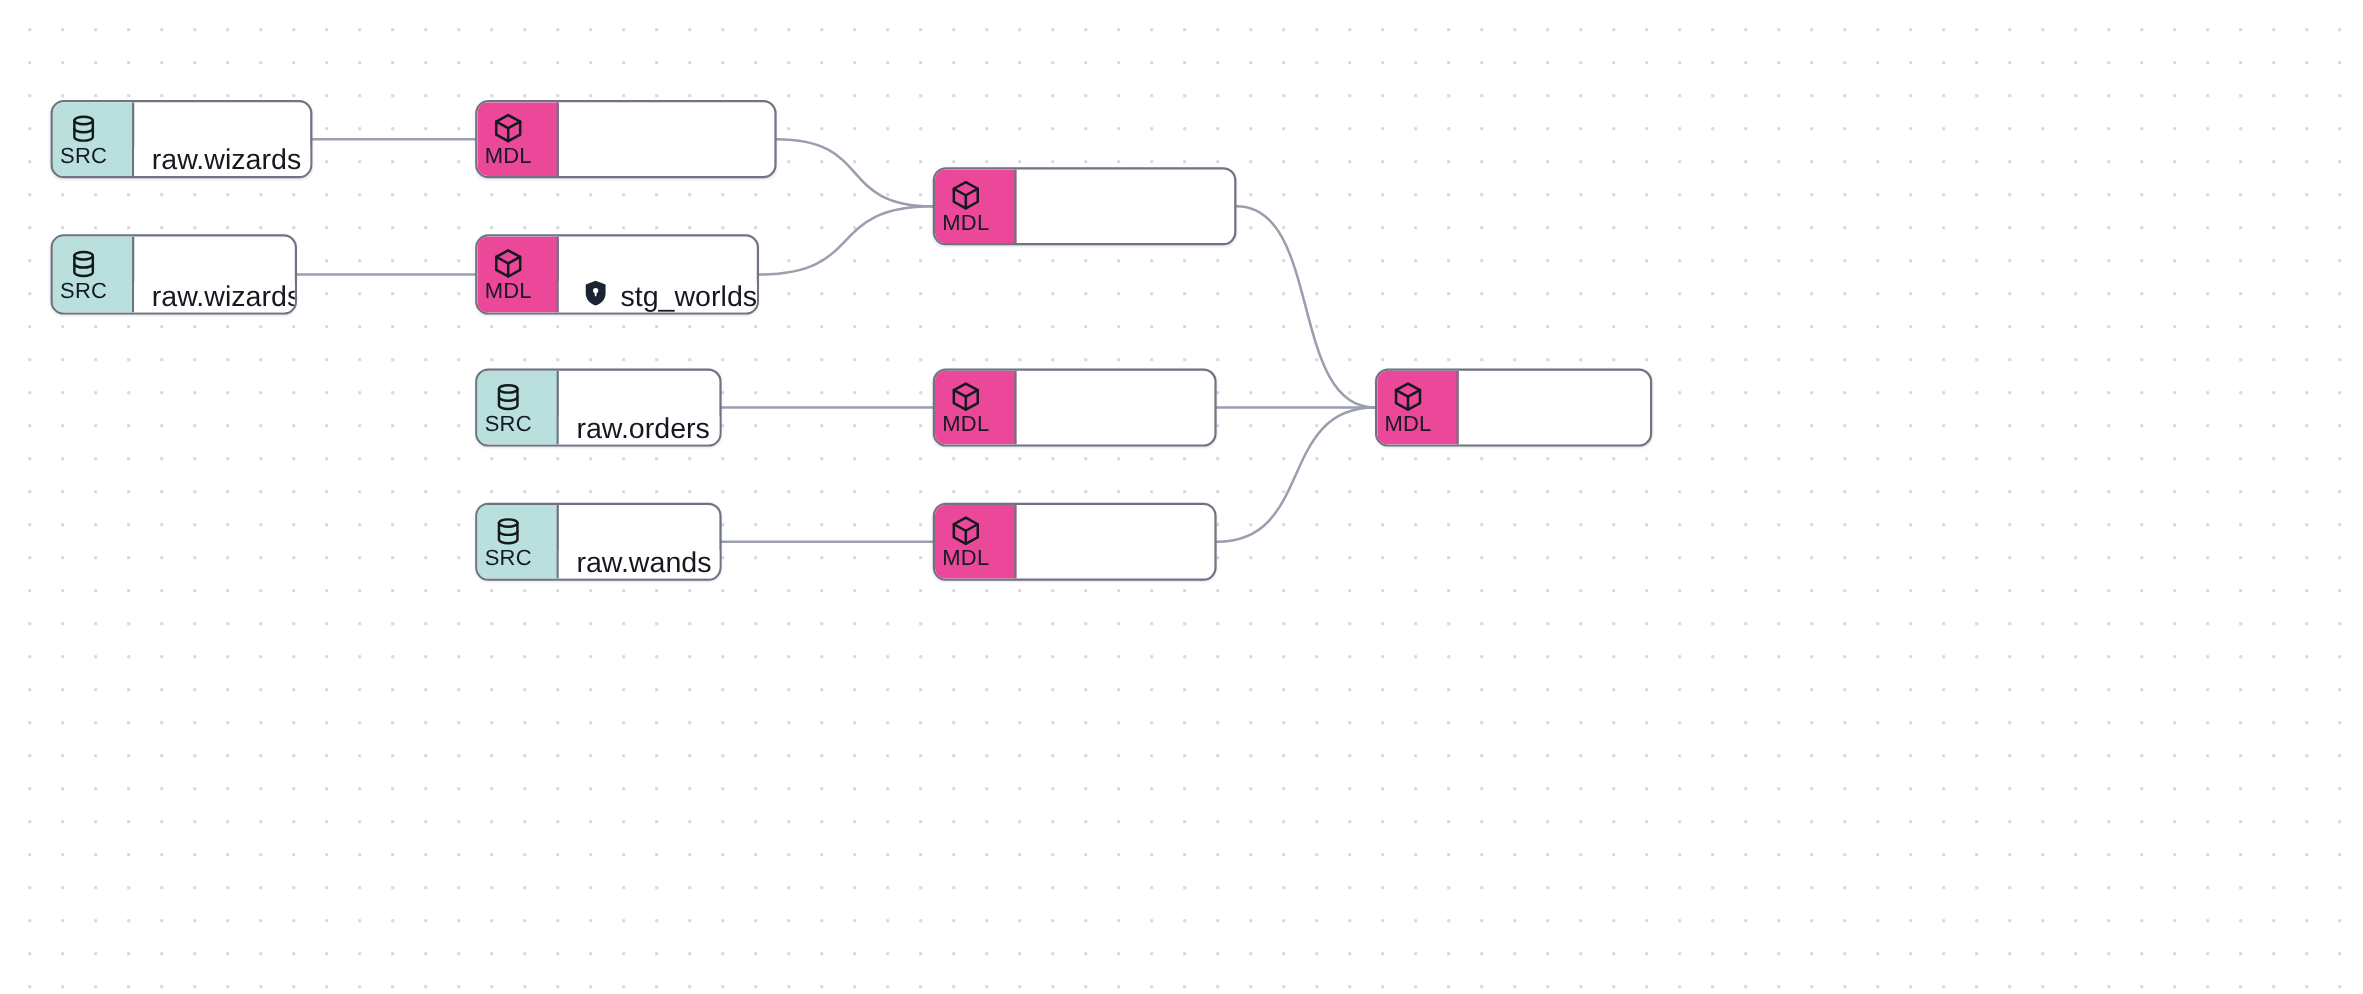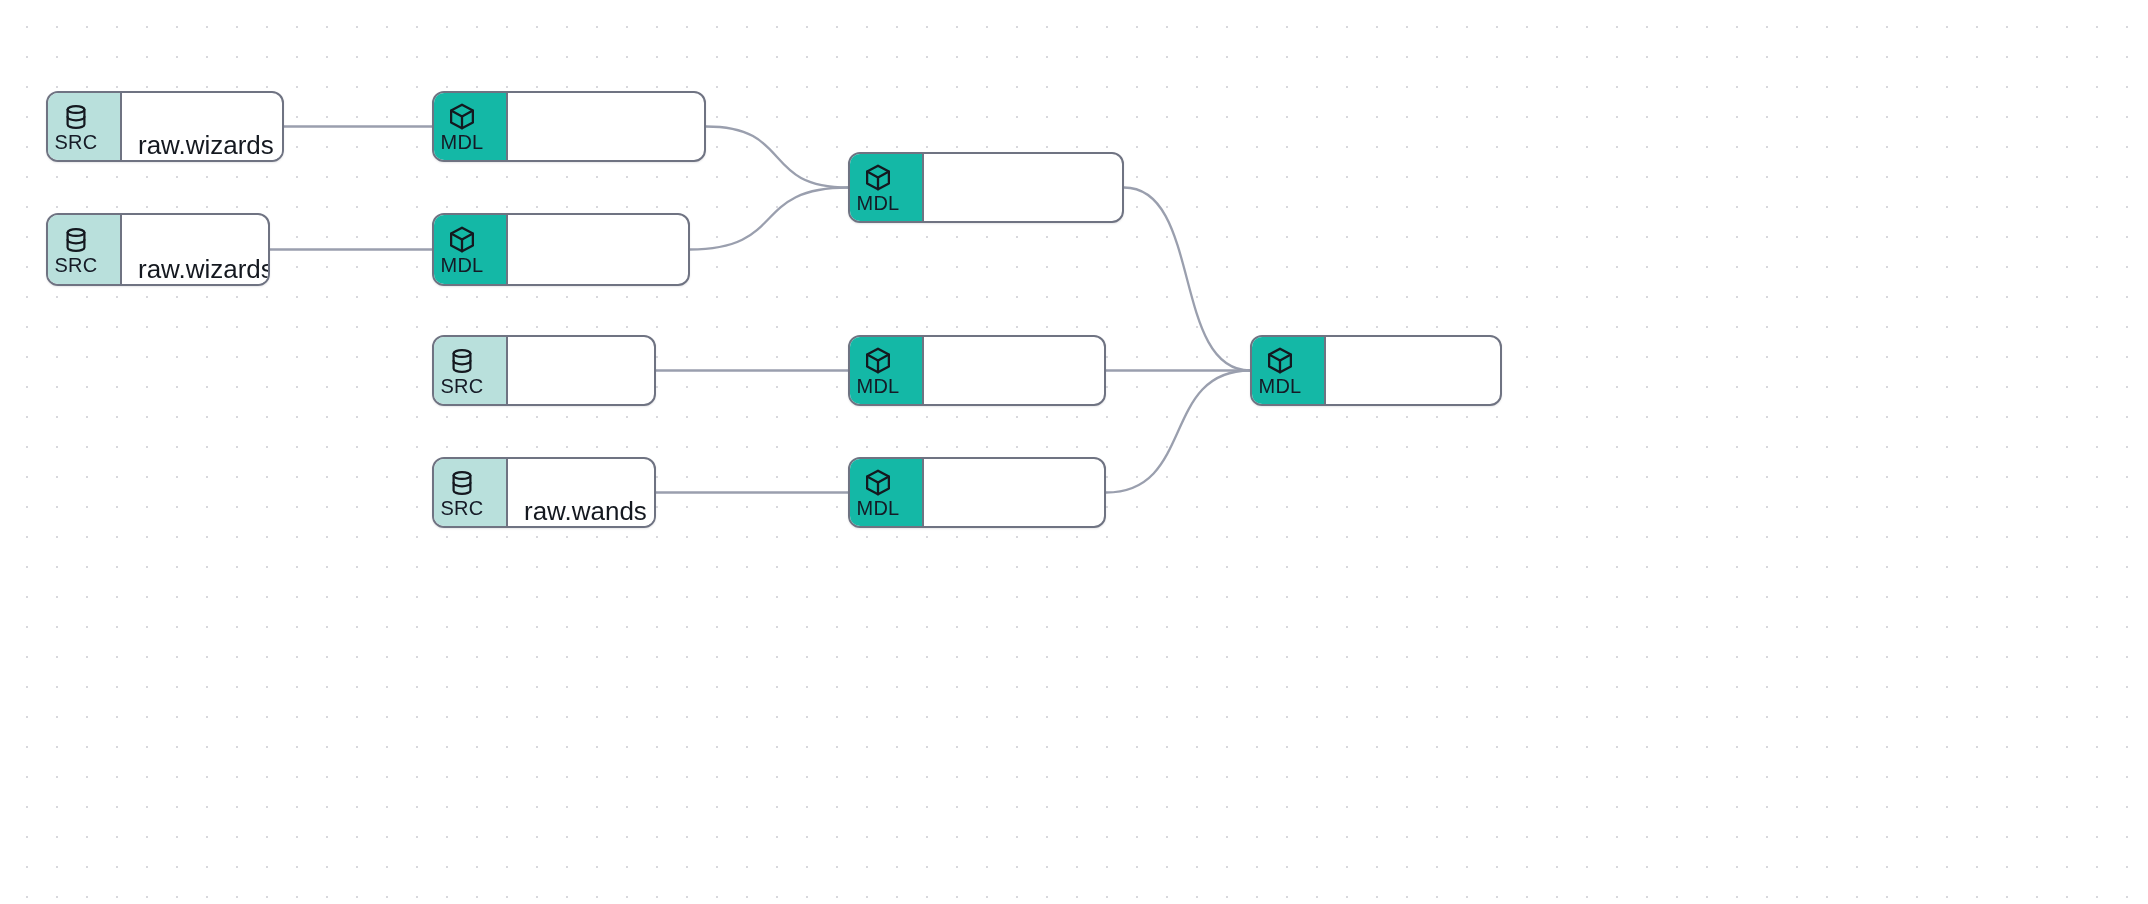--- a/index.html
+++ b/index.html
@@ -51,21 +51,21 @@
     flex-direction: column;
     align-items: center;
     justify-content: center;
     gap: 1px;
     border-right: 2px solid #6f7382;
     box-sizing: border-box;
     padding: 6px 16px 5px 0;
   }
 
   .node-src .node-badge { background: #b9e0dc; }
-  .node-mdl .node-badge { background: #14b8a6; }
+  .node-mdl .node-badge { background: #ec4899; }
 
   .node-badge svg { display: block; }
 
   .badge-label {
     font-size: 20px;
     line-height: 1;
     color: #151a26;
     letter-spacing: 0.2px;
     font-family: "Liberation Sans", sans-serif;
   }
@@ -143,20 +143,23 @@
         <div class="node-badge">
           <span>
             <svg width="30" height="28" viewBox="0 0 24 24" fill="none" stroke="#14181f" stroke-width="1.9" stroke-linecap="round" stroke-linejoin="round">
               <ellipse cx="12" cy="5.6" rx="7.2" ry="2.9"></ellipse>
               <path d="M4.8 5.6v12.8c0 1.6 3.23 2.9 7.2 2.9s7.2-1.3 7.2-2.9V5.6"></path>
               <path d="M4.8 11.9c0 1.6 3.23 2.9 7.2 2.9s7.2-1.3 7.2-2.9"></path>
             </svg>
           </span>
           <span class="badge-label">SRC</span>
         </div>
+        <div class="node-body centered">
+          <span class="node-title">raw.orders</span>
+        </div>
       </div>
       <div class="node node-src" style="left: 432px; top: 457px; width: 224px; height: 71px;">
         <div class="node-badge">
           <span>
             <svg width="30" height="28" viewBox="0 0 24 24" fill="none" stroke="#14181f" stroke-width="1.9" stroke-linecap="round" stroke-linejoin="round">
               <ellipse cx="12" cy="5.6" rx="7.2" ry="2.9"></ellipse>
               <path d="M4.8 5.6v12.8c0 1.6 3.23 2.9 7.2 2.9s7.2-1.3 7.2-2.9V5.6"></path>
               <path d="M4.8 11.9c0 1.6 3.23 2.9 7.2 2.9s7.2-1.3 7.2-2.9"></path>
             </svg>
           </span>
@@ -181,20 +184,28 @@
       <div class="node node-mdl" style="left: 432px; top: 213px; width: 258px; height: 73px;">
         <div class="node-badge">
           <span>
             <svg width="30" height="29" viewBox="0 0 24 24" fill="none" stroke="#14181f" stroke-width="1.9" stroke-linecap="round" stroke-linejoin="round">
               <path d="M12 2.2 21 7.1v9.8L12 21.8 3 16.9V7.1z"></path>
               <path d="M3 7.1l9 4.9 9-4.9"></path>
               <path d="M12 12v9.8"></path>
             </svg>
           </span>
           <span class="badge-label">MDL</span>
+        </div>
+        <div class="node-body">
+          <span class="shield-icon"><svg width="23" height="25" viewBox="0 0 24 26">
+              <path d="M12 1.2 2.6 4.9v8.2c0 5.9 4.1 10 9.4 11.7 5.3-1.7 9.4-5.8 9.4-11.7V4.9z" fill="#1c2433"></path>
+              <circle cx="12" cy="10.6" r="2.5" fill="#ffffff"></circle>
+              <path d="M10.85 10.8h2.3l-.45 5.2h-1.4z" fill="#ffffff"></path>
+            </svg></span>
+          <span class="node-title">stg_worlds</span>
         </div>
       </div>
       <div class="node node-mdl" style="left: 848px; top: 335px; width: 258px; height: 71px;">
         <div class="node-badge">
           <span>
             <svg width="30" height="29" viewBox="0 0 24 24" fill="none" stroke="#14181f" stroke-width="1.9" stroke-linecap="round" stroke-linejoin="round">
               <path d="M12 2.2 21 7.1v9.8L12 21.8 3 16.9V7.1z"></path>
               <path d="M3 7.1l9 4.9 9-4.9"></path>
               <path d="M12 12v9.8"></path>
             </svg>

